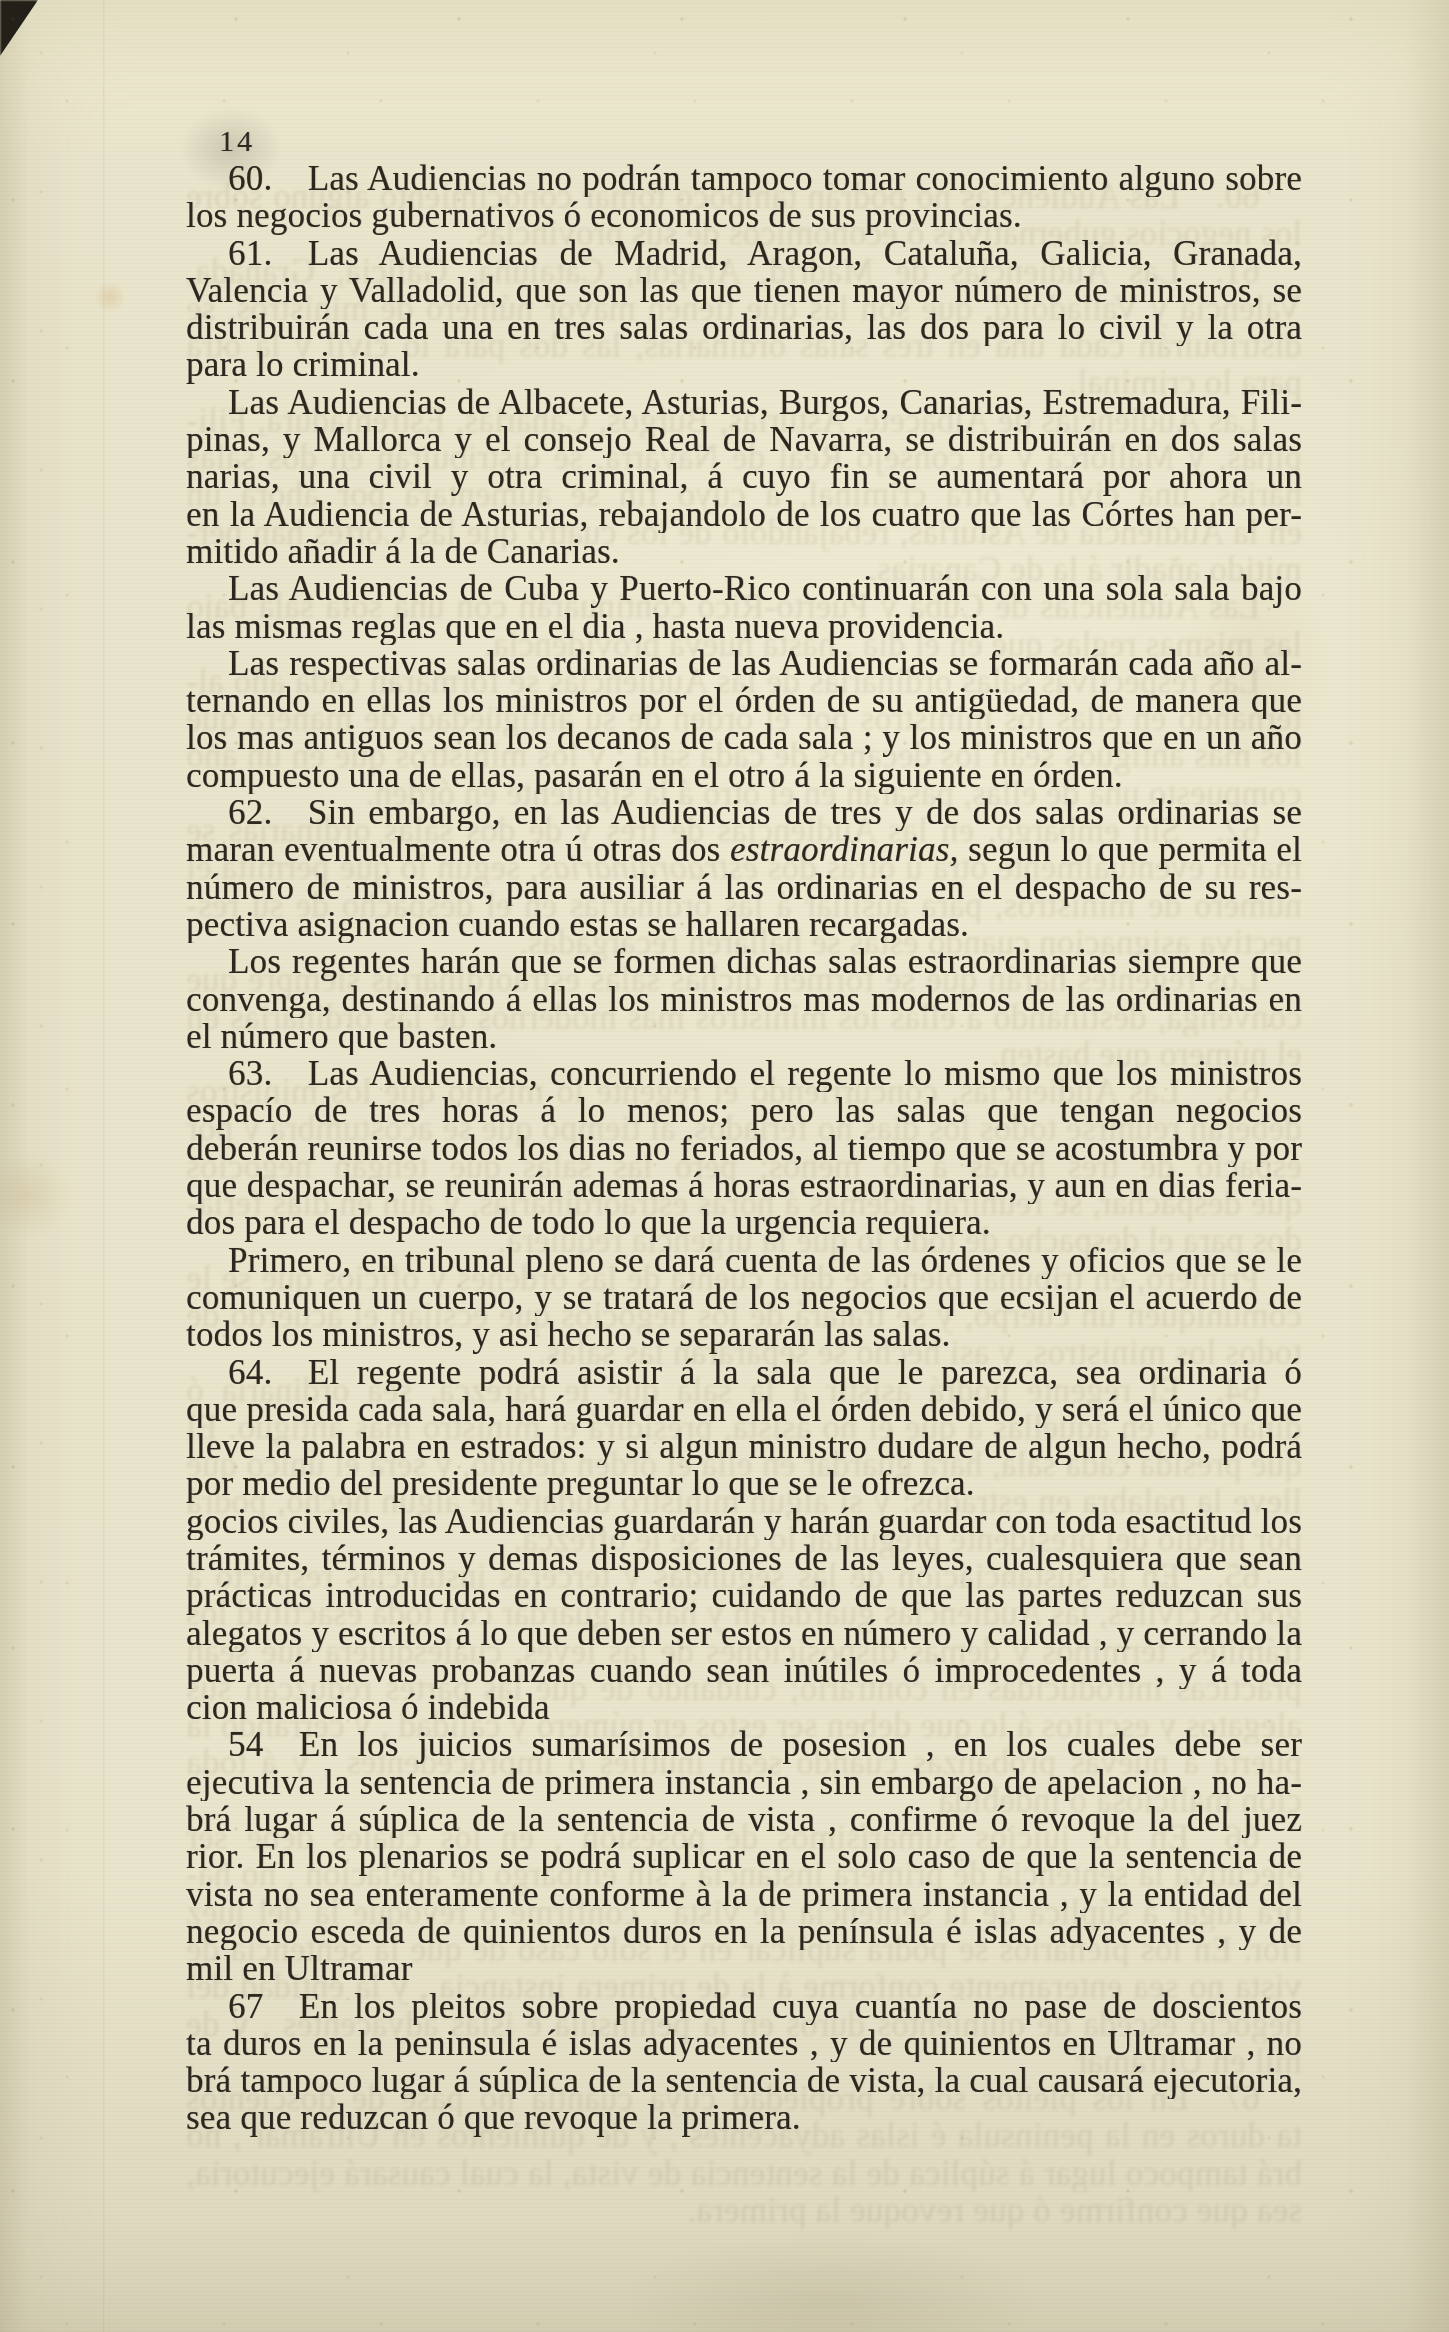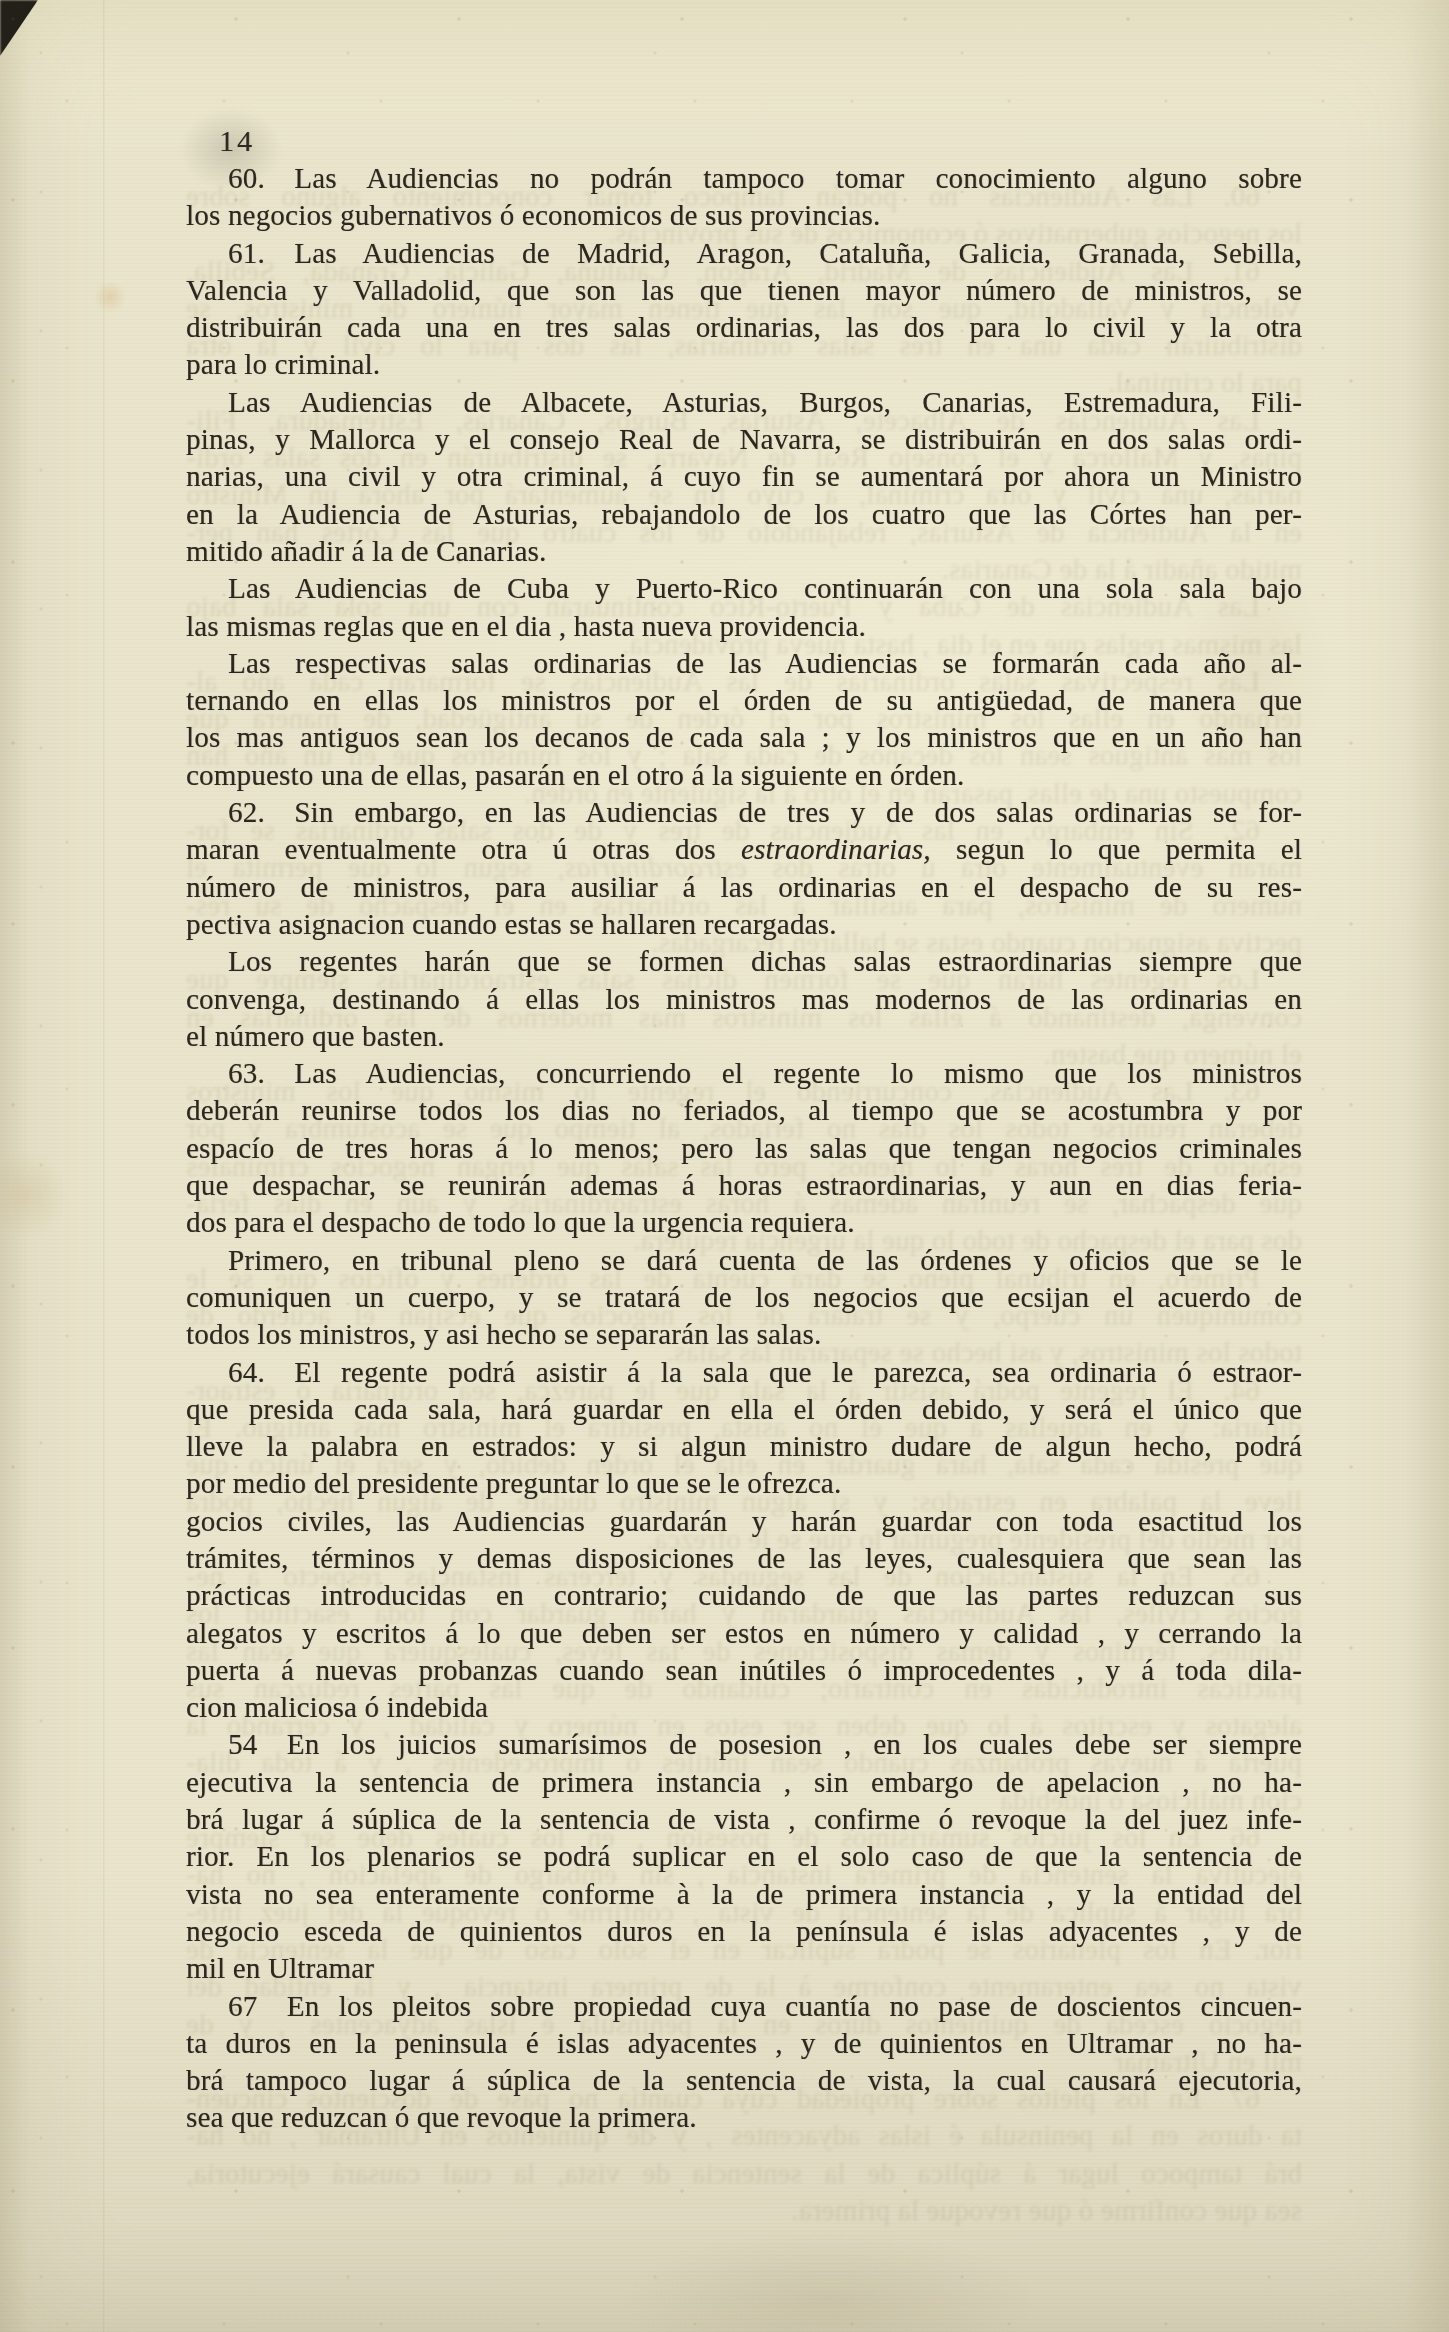--- a/index.html
+++ b/index.html
@@ -64,21 +64,21 @@
     font-size: 30px; letter-spacing: 3px;
     color: #2e2a21;
     text-shadow: 0.4px 0.4px 0.7px rgba(46,42,33,0.5);
   }
 
   .text-block {
     position: absolute; left: 186px; top: 160px;
     width: 1116px;
     z-index: 2;
     color: #2c2820;
-    font-size: 29px;
+    font-size: 35px;
     line-height: 37.3px;
     letter-spacing: 0.2px;
     text-shadow: 0.4px 0.4px 0.7px rgba(44,40,30,0.45);
   }
 
   .para { margin: 0; }
   .line {
     text-align: justify;
     text-align-last: justify;
     white-space: normal;
@@ -229,22 +229,22 @@
         <div class="line"><span>número de ministros, para ausiliar á las ordinarias en el despacho de su res-</span></div>
         <div class="line last"><span>pectiva asignacion cuando estas se hallaren recargadas.</span></div>
       </div>
       <div class="para">
         <div class="line first"><span>Los regentes harán que se formen dichas salas estraordinarias siempre que</span></div>
         <div class="line"><span>convenga, destinando á ellas los ministros mas modernos de las ordinarias en</span></div>
         <div class="line last"><span>el número que basten.</span></div>
       </div>
       <div class="para">
         <div class="line first"><span>63.  Las Audiencias, concurriendo el regente lo mismo que los ministros</span></div>
+        <div class="line"><span>espacío de tres horas á lo menos; pero las salas que tengan negocios criminales</span></div>
         <div class="line"><span>deberán reunirse todos los dias no feriados, al tiempo que se acostumbra y por</span></div>
-        <div class="line"><span>espacío de tres horas á lo menos; pero las salas que tengan negocios criminales</span></div>
         <div class="line"><span>que despachar, se reunirán ademas á horas estraordinarias, y aun en dias feria-</span></div>
         <div class="line last"><span>dos para el despacho de todo lo que la urgencia requiera.</span></div>
       </div>
       <div class="para">
         <div class="line first"><span>Primero, en tribunal pleno se dará cuenta de las órdenes y oficios que se le</span></div>
         <div class="line"><span>comuniquen un cuerpo, y se tratará de los negocios que ecsijan el acuerdo de</span></div>
         <div class="line last"><span>todos los ministros, y asi hecho se separarán las salas.</span></div>
       </div>
       <div class="para">
         <div class="line first"><span>64.  El regente podrá asistir á la sala que le parezca, sea ordinaria ó estraor-</span></div>

